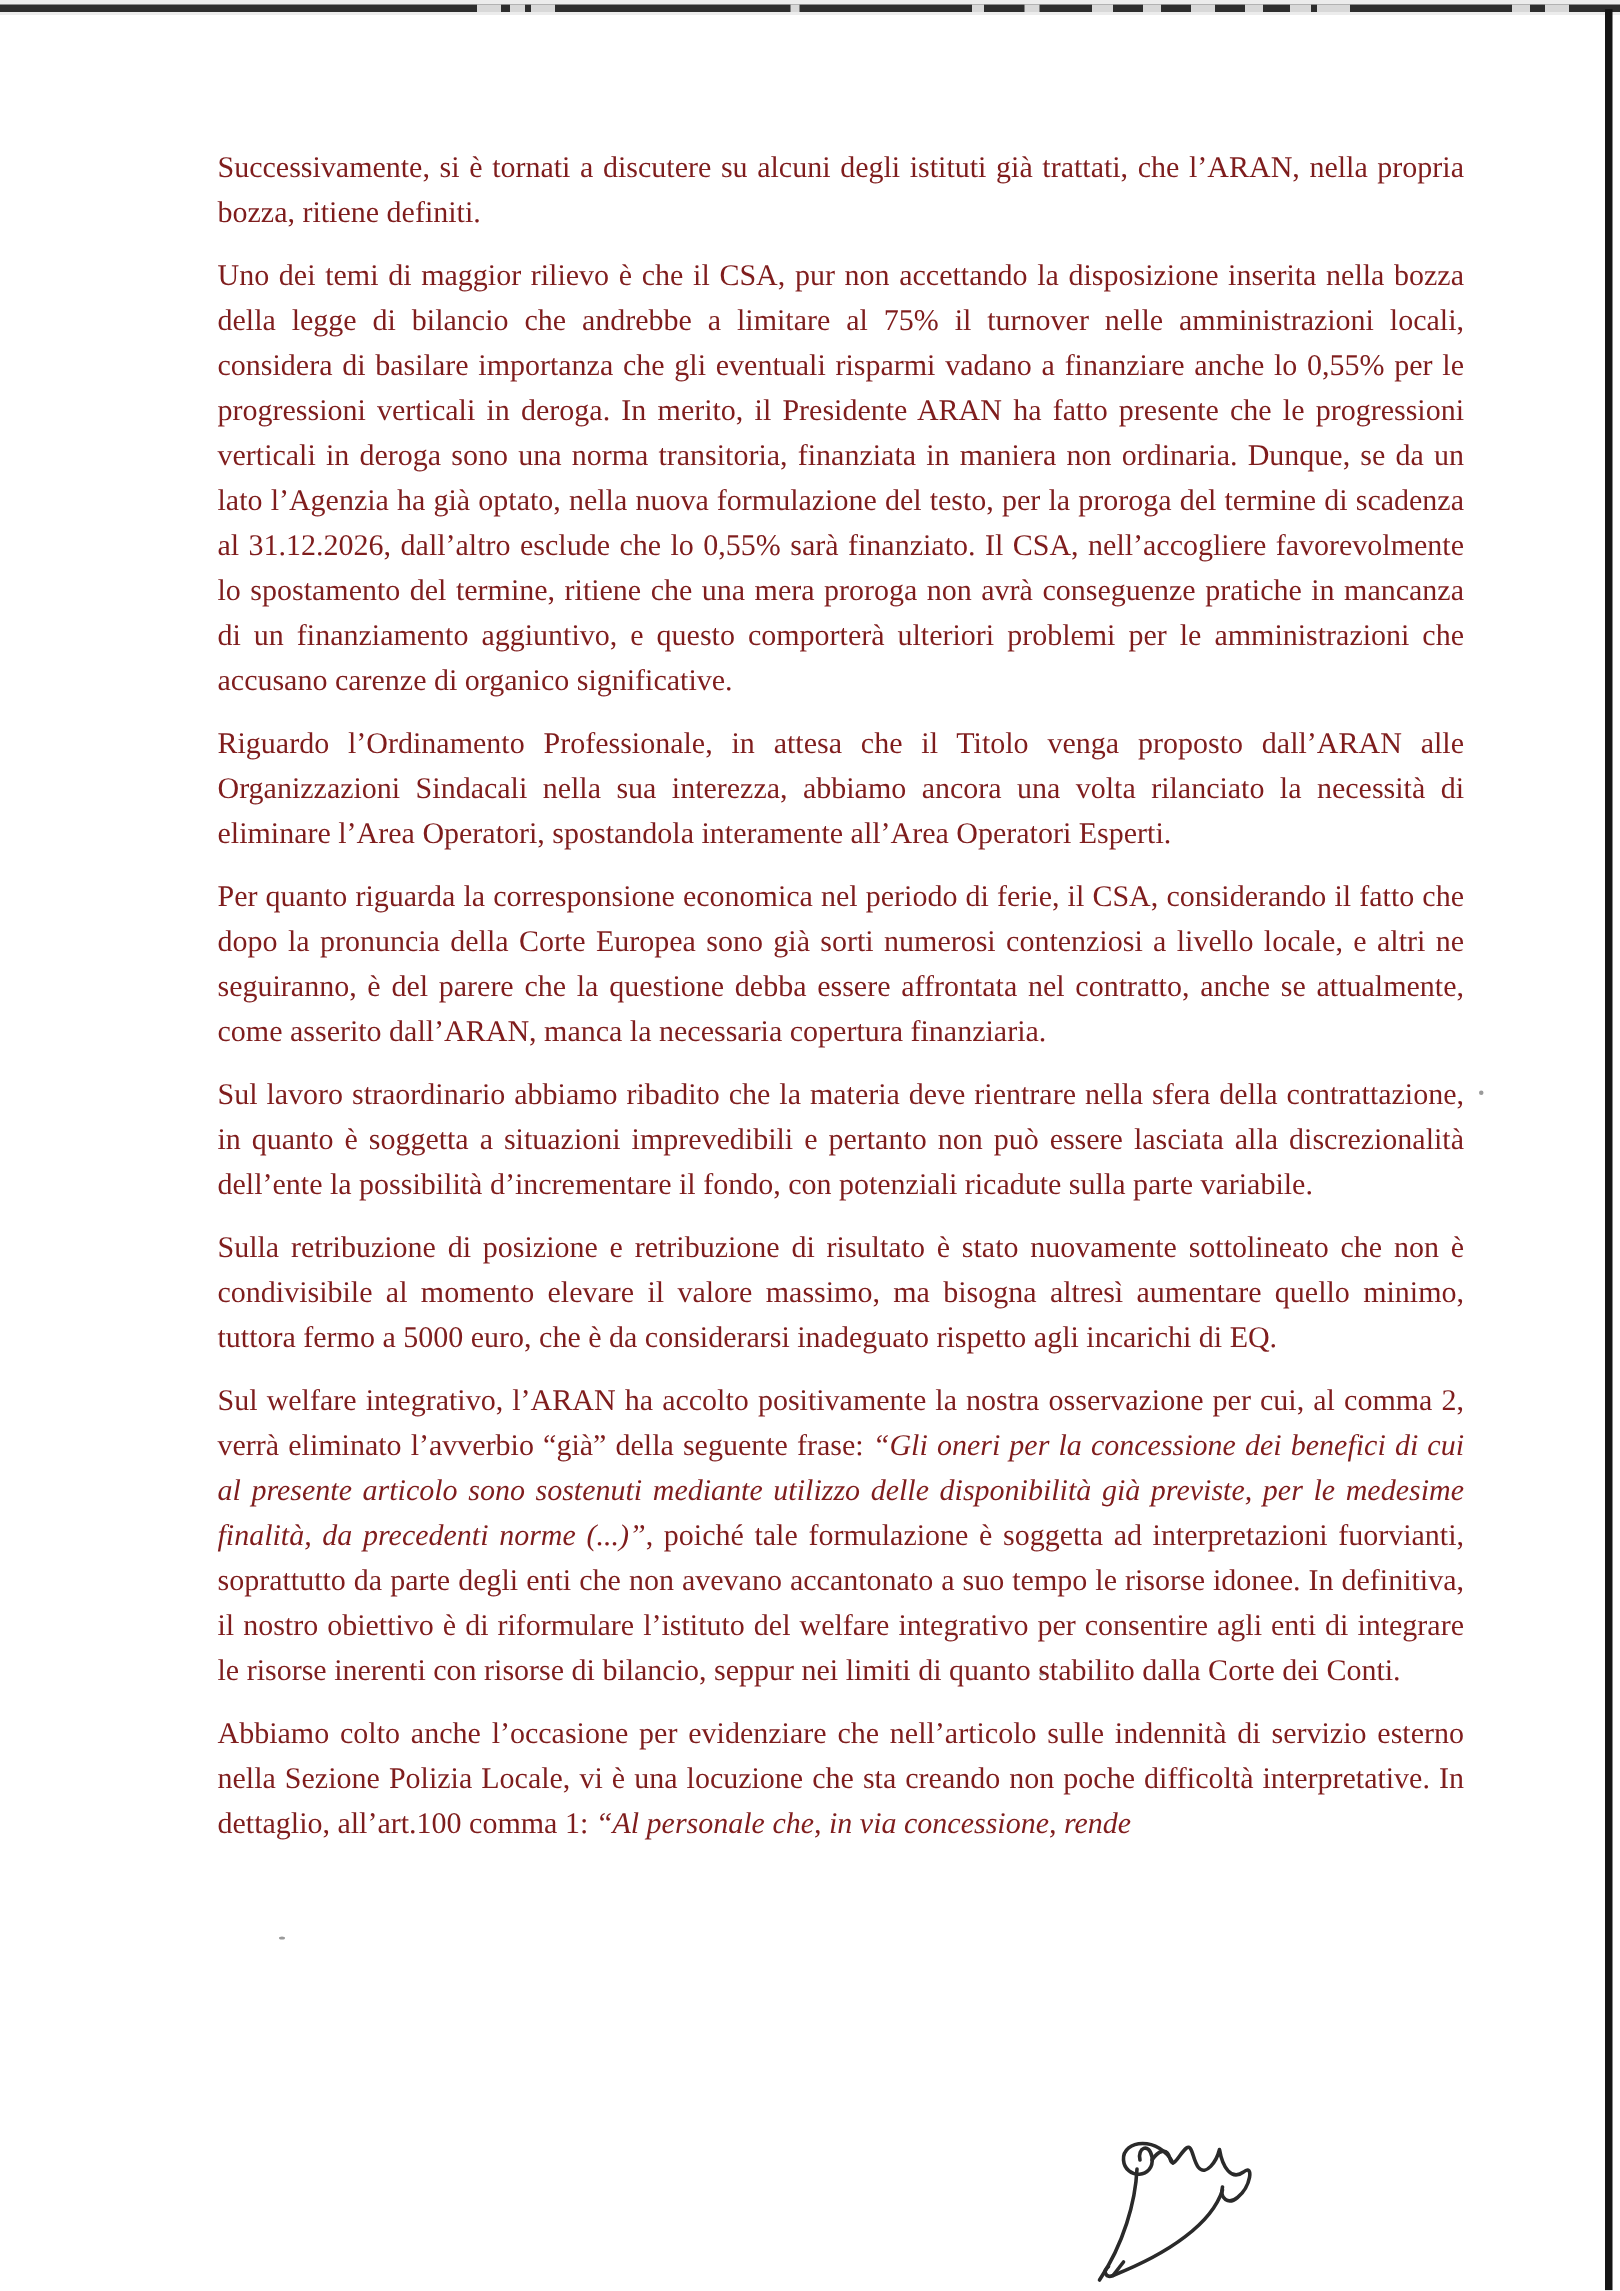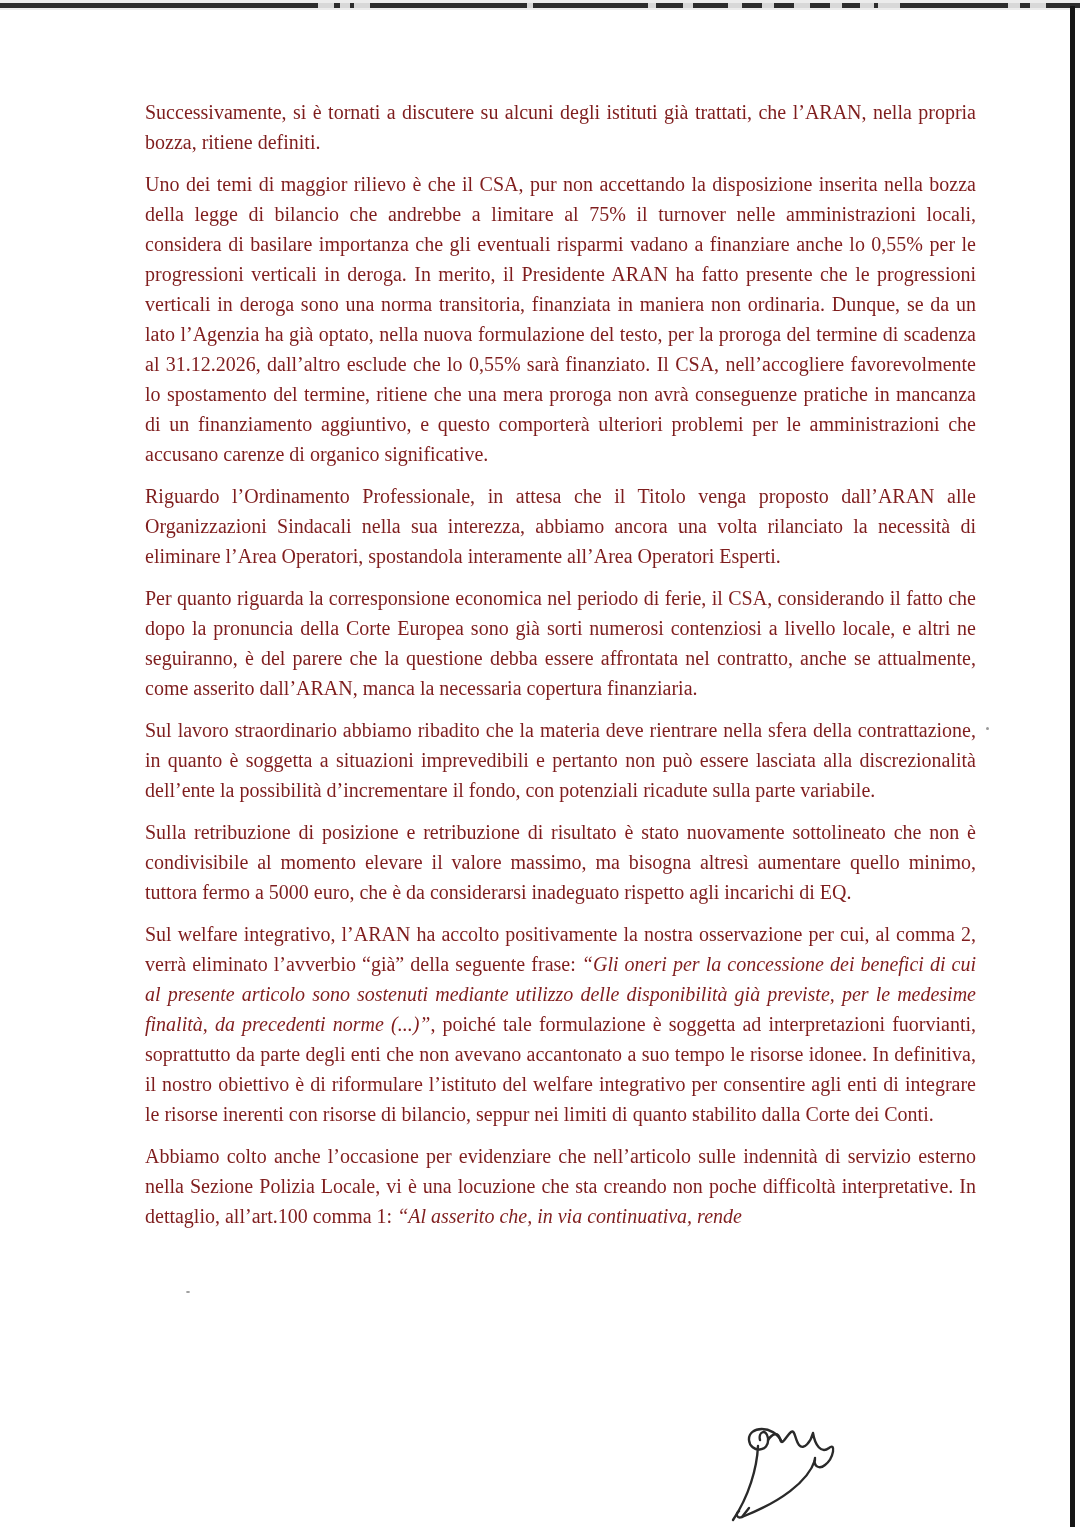--- a/index.html
+++ b/index.html
@@ -56,21 +56,21 @@
   <div class="speck" style="left:186px;top:1291px;width:4px;height:2px"></div>
 
   <div class="text-block">
     <p><span>Successivamente, si è tornati a discutere su alcuni degli istituti già trattati, che l’ARAN, nella propria bozza, ritiene definiti.</span></p>
     <p><span>Uno dei temi di maggior rilievo è che il CSA, pur non accettando la disposizione inserita nella bozza della legge di bilancio che andrebbe a limitare al 75% il turnover nelle amministrazioni locali, considera di basilare importanza che gli eventuali risparmi vadano a finanziare anche lo 0,55% per le progressioni verticali in deroga. In merito, il Presidente ARAN ha fatto presente che le progressioni verticali in deroga sono una norma transitoria, finanziata in maniera non ordinaria. Dunque, se da un lato l’Agenzia ha già optato, nella nuova formulazione del testo, per la proroga del termine di scadenza al 31.12.2026, dall’altro esclude che lo 0,55% sarà finanziato. Il CSA, nell’accogliere favorevolmente lo spostamento del termine, ritiene che una mera proroga non avrà conseguenze pratiche in mancanza di un finanziamento aggiuntivo, e questo comporterà ulteriori problemi per le amministrazioni che accusano carenze di organico significative.</span></p>
     <p><span>Riguardo l’Ordinamento Professionale, in attesa che il Titolo venga proposto dall’ARAN alle Organizzazioni Sindacali nella sua interezza, abbiamo ancora una volta rilanciato la necessità di eliminare l’Area Operatori, spostandola interamente all’Area Operatori Esperti.</span></p>
     <p><span>Per quanto riguarda la corresponsione economica nel periodo di ferie, il CSA, considerando il fatto che dopo la pronuncia della Corte Europea sono già sorti numerosi contenziosi a livello locale, e altri ne seguiranno, è del parere che la questione debba essere affrontata nel contratto, anche se attualmente, come asserito dall’ARAN, manca la necessaria copertura finanziaria.</span></p>
     <p><span>Sul lavoro straordinario abbiamo ribadito che la materia deve rientrare nella sfera della contrattazione, in quanto è soggetta a situazioni imprevedibili e pertanto non può essere lasciata alla discrezionalità dell’ente la possibilità d’incrementare il fondo, con potenziali ricadute sulla parte variabile.</span></p>
     <p><span>Sulla retribuzione di posizione e retribuzione di risultato è stato nuovamente sottolineato che non è condivisibile al momento elevare il valore massimo, ma bisogna altresì aumentare quello minimo, tuttora fermo a 5000 euro, che è da considerarsi inadeguato rispetto agli incarichi di EQ.</span></p>
     <p><span>Sul welfare integrativo, l’ARAN ha accolto positivamente la nostra osservazione per cui, al comma 2, verrà eliminato l’avverbio “già” della seguente frase: </span><span class="it">“Gli oneri per la concessione dei benefici di cui al presente articolo sono sostenuti mediante utilizzo delle disponibilità già previste, per le medesime finalità, da precedenti norme (...)”</span><span>, poiché tale formulazione è soggetta ad interpretazioni fuorvianti, soprattutto da parte degli enti che non avevano accantonato a suo tempo le risorse idonee. In definitiva, il nostro obiettivo è di riformulare l’istituto del welfare integrativo per consentire agli enti di integrare le risorse inerenti con risorse di bilancio, seppur nei limiti di quanto stabilito dalla Corte dei Conti.</span></p>
-    <p><span>Abbiamo colto anche l’occasione per evidenziare che nell’articolo sulle indennità di servizio esterno nella Sezione Polizia Locale, vi è una locuzione che sta creando non poche difficoltà interpretative. In dettaglio, all’art.100 comma 1: </span><span class="it">“Al asserito che, in via continuativa, rende</span></p>
+    <p><span>Abbiamo colto anche l’occasione per evidenziare che nell’articolo sulle indennità di servizio esterno nella Sezione Polizia Locale, vi è una locuzione che sta creando non poche difficoltà interpretative. In dettaglio, all’art.100 comma 1: </span><span class="it">“Al personale che, in via concessione, rende</span></p>
   </div>
 
   <div class="signature">
     <svg viewBox="0 0 140 107" xmlns="http://www.w3.org/2000/svg">
       <g fill="none" stroke="#2a2a2a" stroke-width="2.4" stroke-linecap="round" stroke-linejoin="round">
         <path d="M64,22 C55,4 30,6 31,20 C32,33 52,33 50,18 C48,8 40,12 42,20"></path>
         <path d="M50,20 C54,14 60,11 62,19 C64,27 68,16 73,12 C77,9 77,20 81,25 C86,31 93,21 95,13 C97,25 103,34 111,28 C118,22 116,38 107,45 C101,50 95,46 97,38"></path>
         <path d="M97,40 C90,62 62,82 24,97 C19,99 17,94 21,91"></path>
         <path d="M24,97 L31,88"></path>
         <path d="M40,26 C39,48 31,76 15,100"></path>

